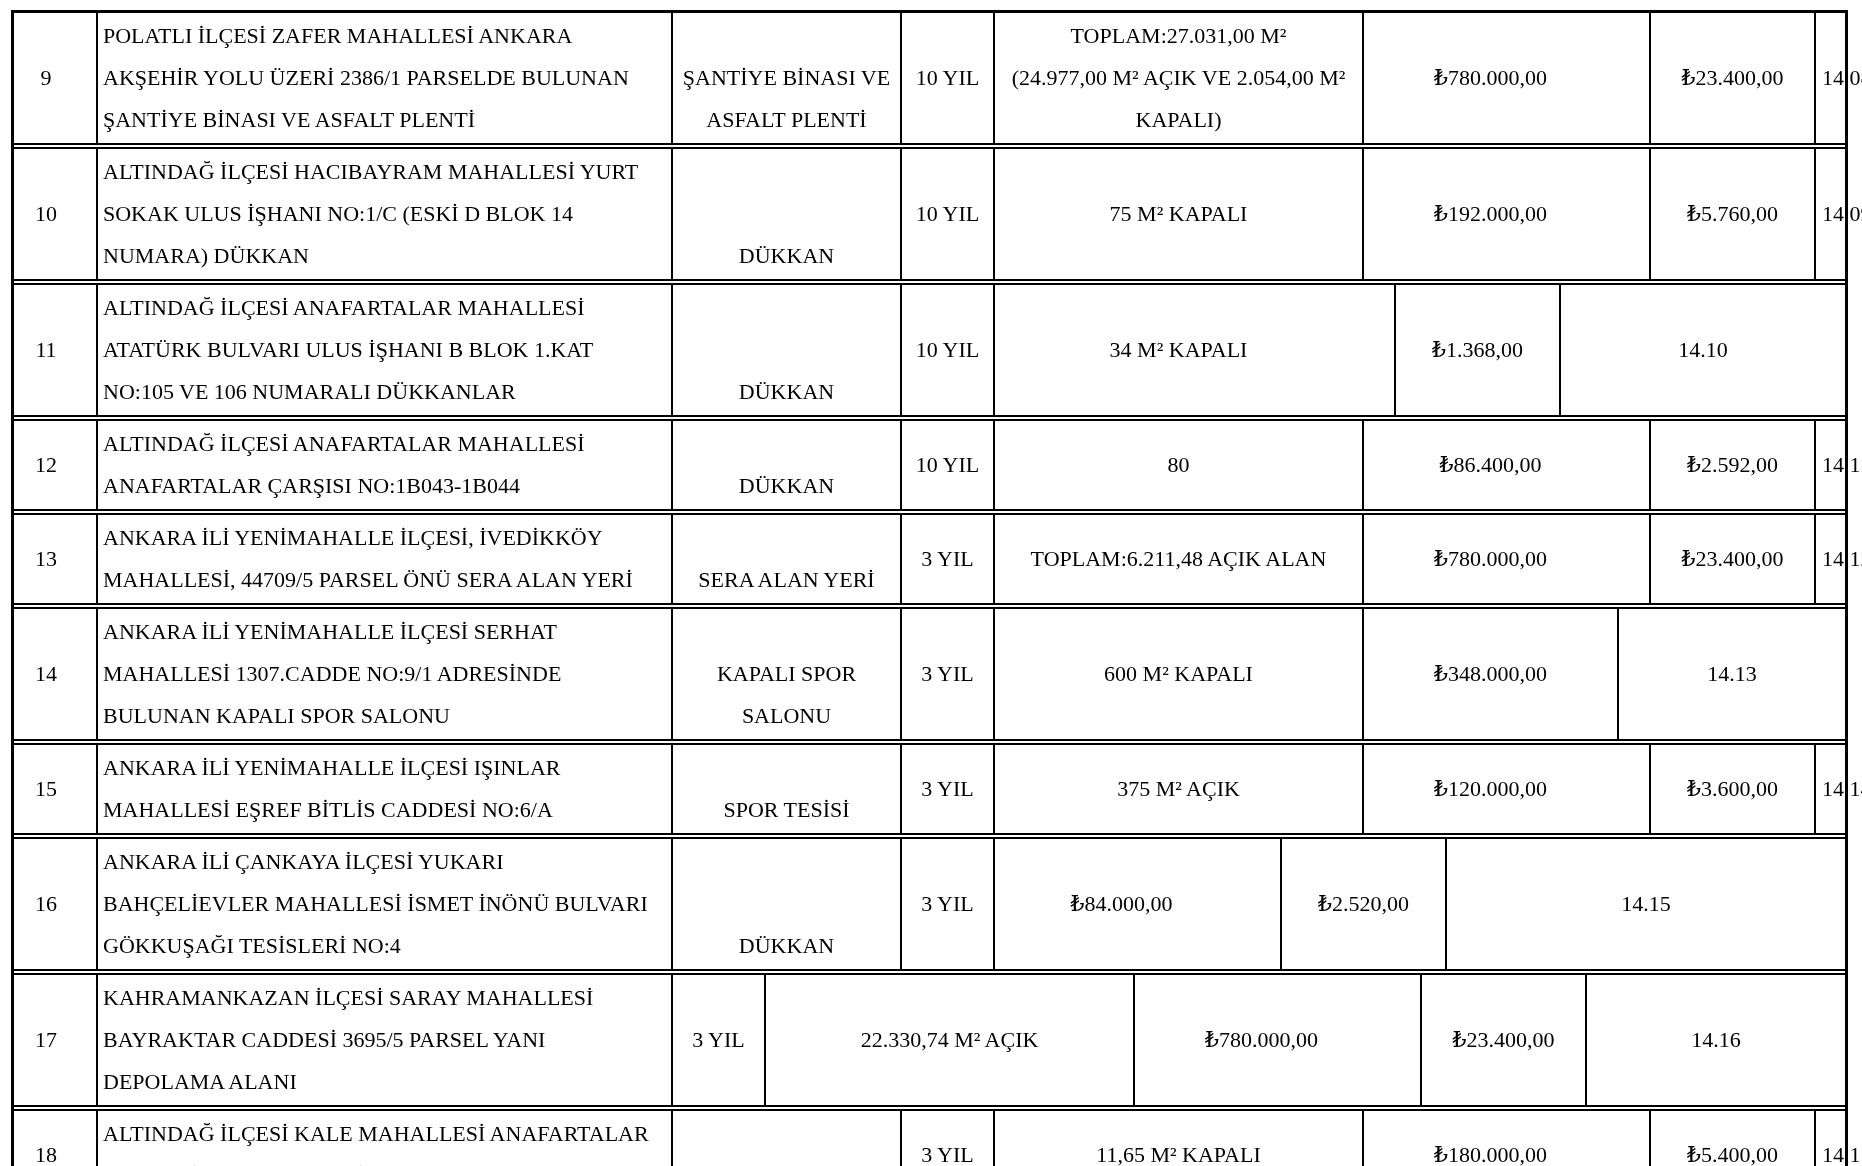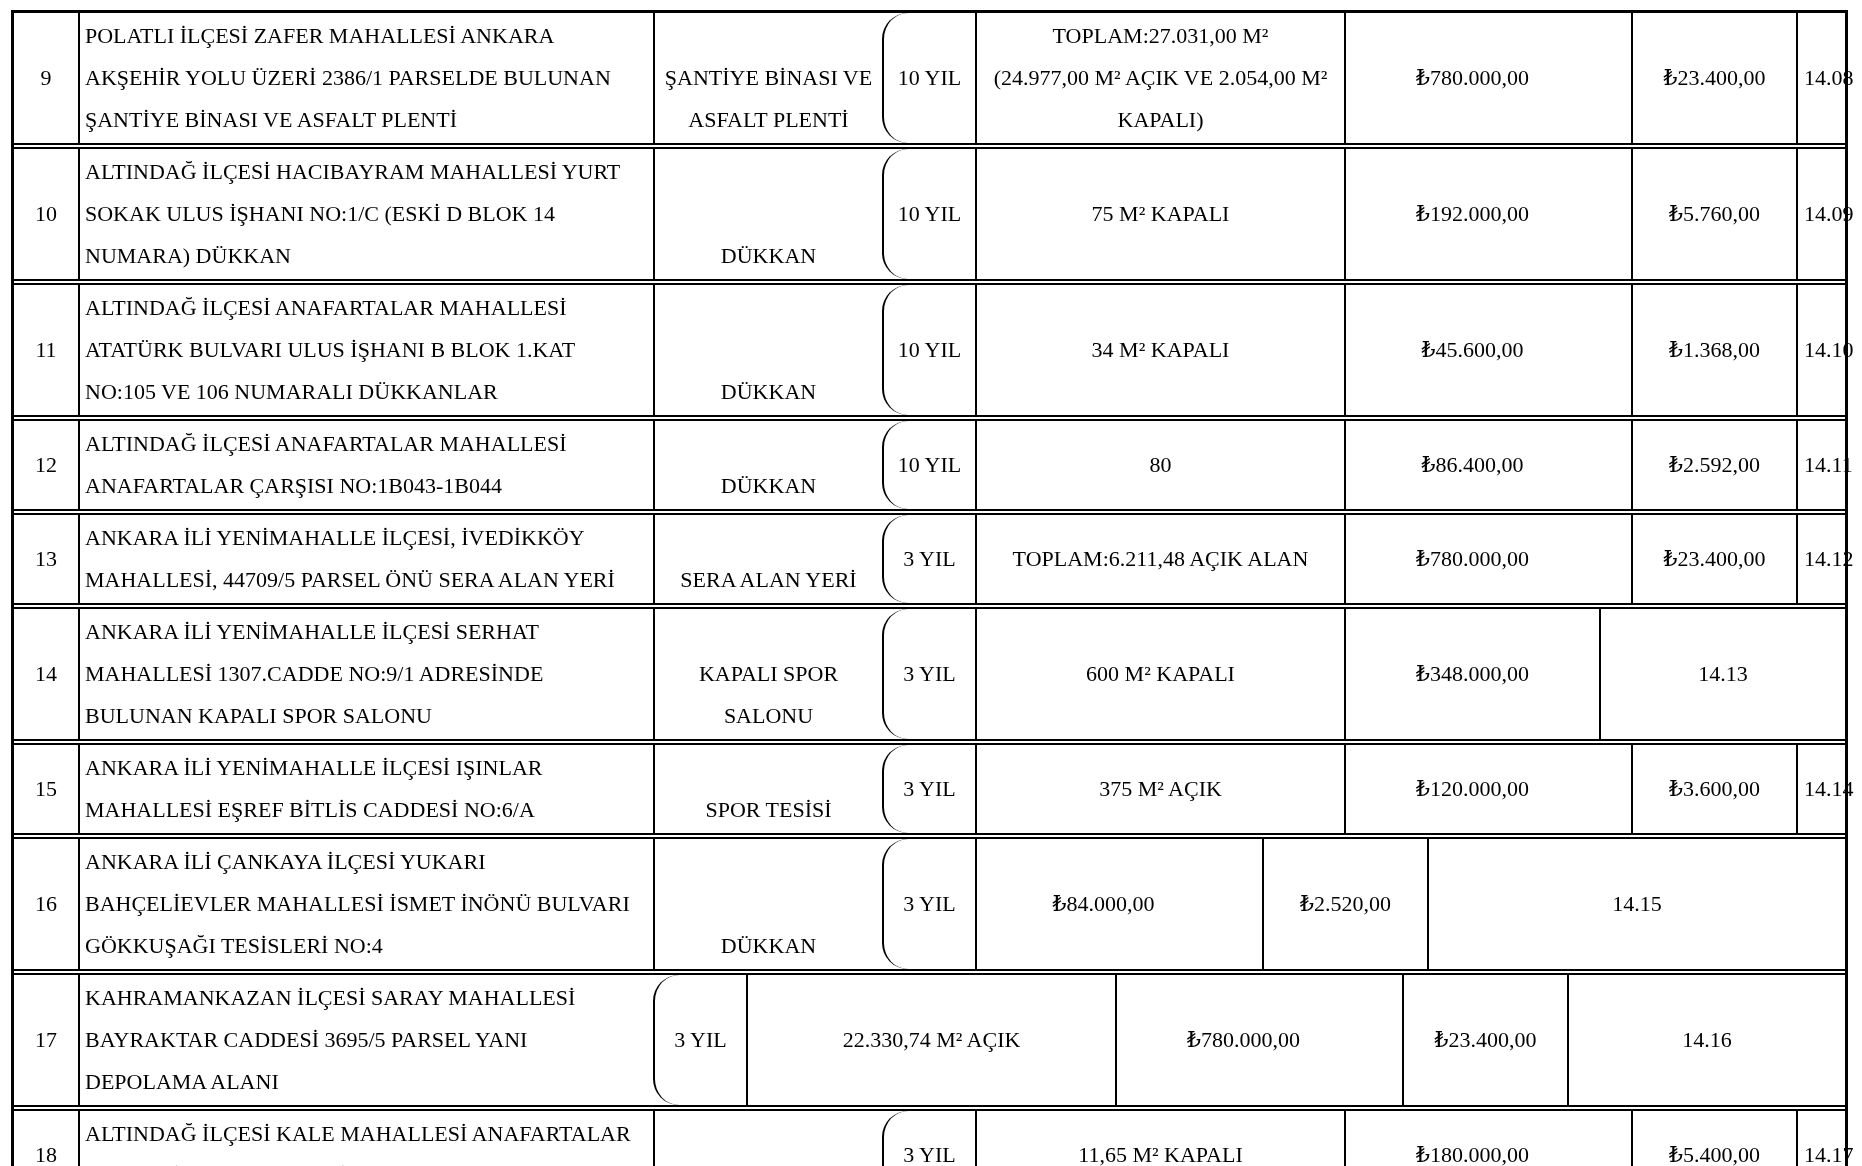--- a/index.html
+++ b/index.html
@@ -39,23 +39,23 @@
     justify-content: center;
     text-align: center;
     font-size: 22px;
     line-height: 42px;
     padding: 2px 6px;
   }
   .cell:first-child { border-left: none; }
   .cell span { white-space: pre-line; }
 
   .c-no    { flex: 0 0 64px;  }
-  .c-desc  { flex: 0 0 575px; justify-content: flex-start; text-align: left; padding-left: 5px; padding-right: 12px; }
+  .c-desc  { flex: 0 0 575px; justify-content: flex-start; text-align: left; padding-left: 5px; padding-right: 12px; margin-left: 18px; }
   .c-type  { flex: 0 0 229px; align-items: flex-end; }
-  .c-dur   { flex: 0 0 93px; border-radius: 26px;  }
+  .c-dur   { flex: 0 0 93px;  }
   .c-area  { flex: 0 0 369px; }
   .c-price { flex: 0 0 255px; }
   .c-dep   { flex: 0 0 165px; margin-left: 32px; }
   .c-time  { flex: 1 1 auto; justify-content: center;  }
 </style>
 </head>
 <body>
 
 <div class="tbl">
   <div class="row">
@@ -122,23 +122,20 @@
       </div>
     <div class="cell c-type">
         <span>DÜKKAN</span>
       </div>
     <div class="cell c-dur">
         <span>10 YIL</span>
       </div>
     <div class="cell c-area">
         <span>34 M² KAPALI</span>
       </div>
-    <div class="cell c-price">
-        <span>₺45.600,00</span>
-      </div>
     <div class="cell c-dep">
         <span>₺1.368,00</span>
       </div>
     <div class="cell c-time">
         <span>14.10</span>
       </div>
   </div>
 
   <div class="row">
     <div class="cell c-no">

